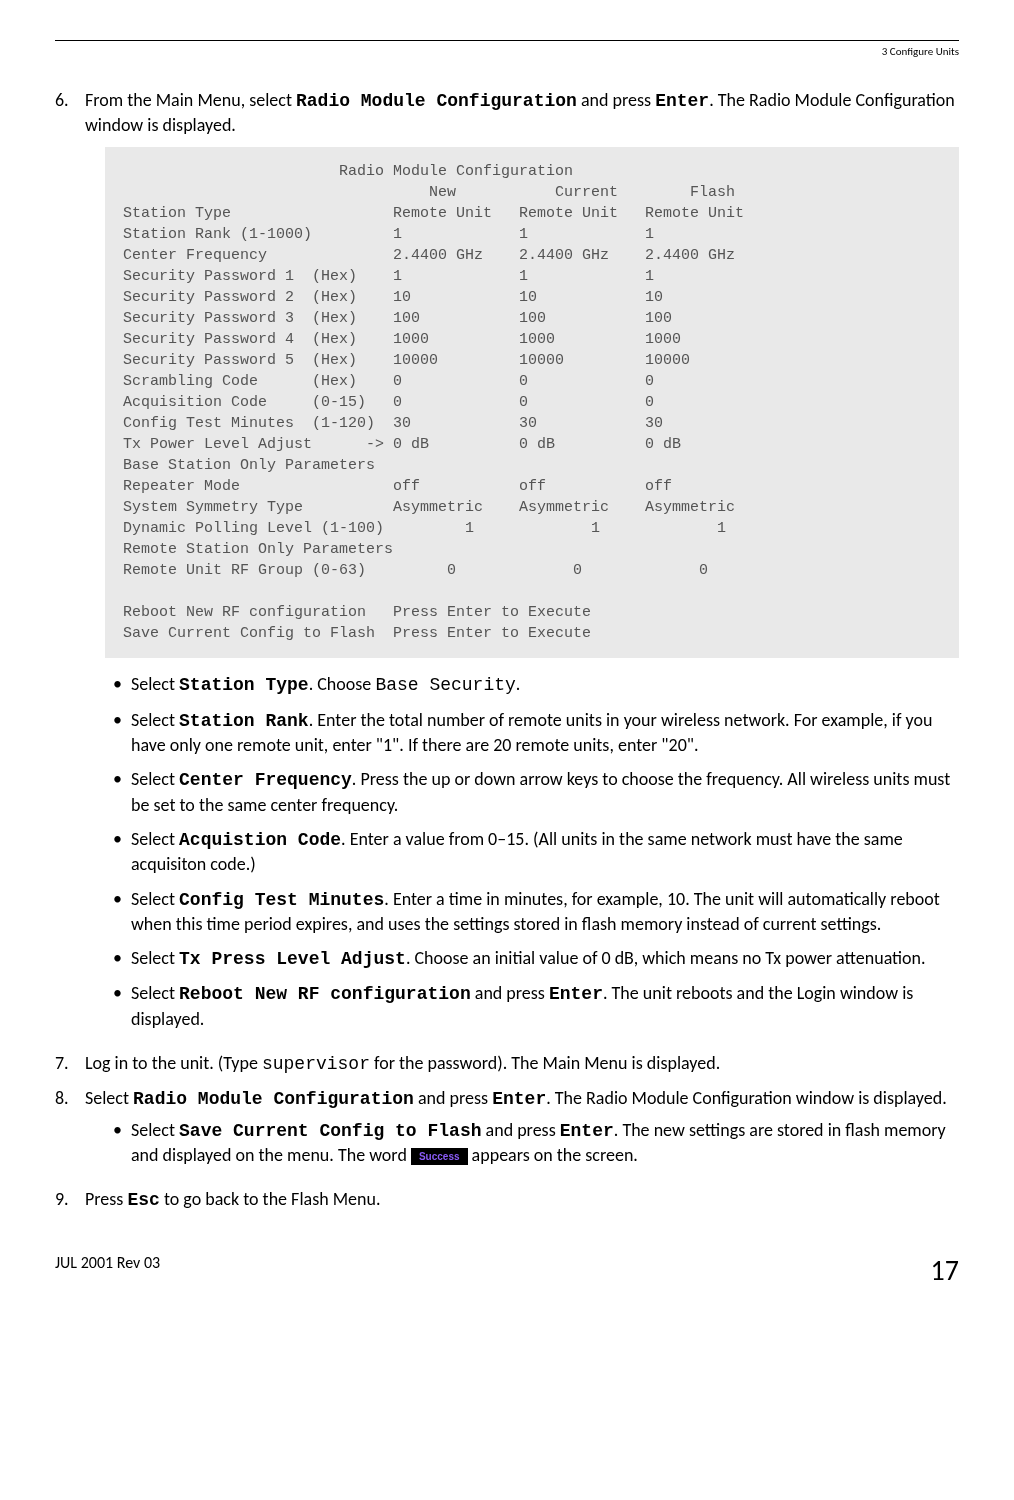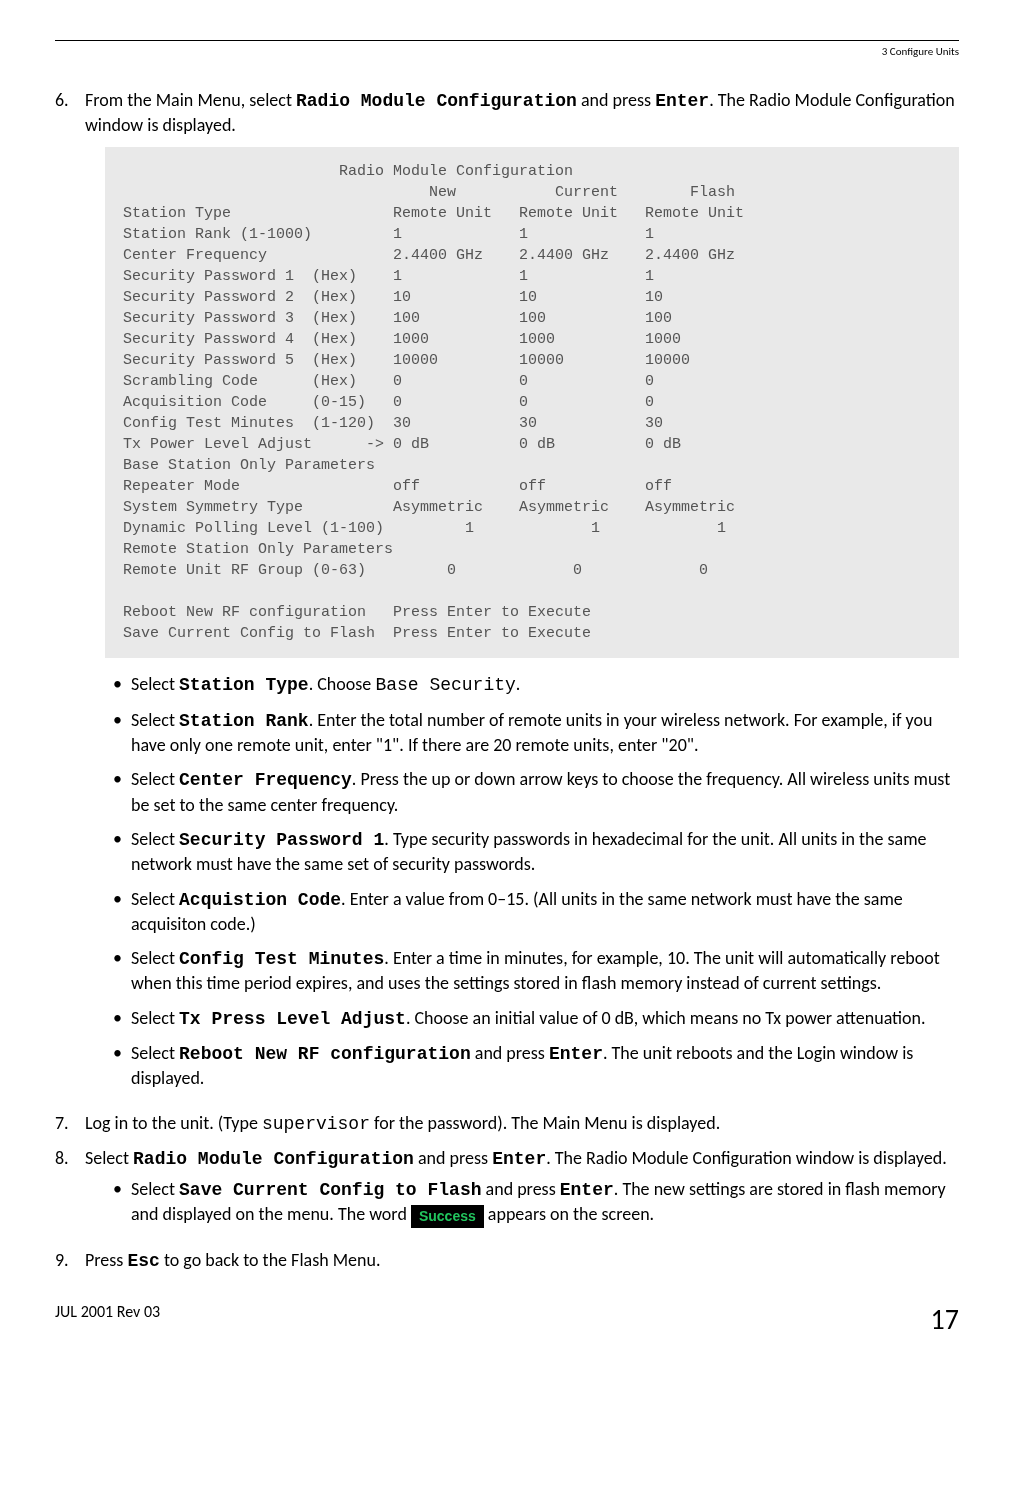--- a/index.html
+++ b/index.html
@@ -64,32 +64,32 @@
   }
   ul.bullets > li::before {
     content: "•";
     position: absolute;
     left: 0;
     top: 0;
   }
   .success-chip {
     display: inline-block;
     background: #000;
-    color: #22c55e;
+    color: #8b5cf6;
     font-family: Arial, sans-serif;
     font-weight: bold;
-    font-size: 14px;
+    font-size: 10px;
     padding: 2px 8px;
     vertical-align: middle;
   }
   .footer {
     display: flex;
     justify-content: space-between;
     font-size: 16px;
-    margin-top: 28px;
+    margin-top: 40px;
     gap: 16px;
   }
   .footer .page {
     font-size: 28px;
   }
 </style>
 </head>
 <body>
 
 <div class="header-row">
@@ -130,23 +130,20 @@
       <li>
         <span>Select </span><span class="mono-bold">Station Type</span><span>. Choose </span><span class="mono">Base Security</span><span>.</span>
       </li>
       <li>
         <span>Select </span><span class="mono-bold">Station Rank</span><span>. Enter the total number of remote units in your wireless network. For example, if you have only one remote unit, enter "1". If there are 20 remote units, enter "20".</span>
       </li>
       <li>
         <span> Select </span><span class="mono-bold">Center Frequency</span><span>. Press the up or down arrow keys to choose the frequency. All wireless units must be set to the same center frequency.</span>
       </li>
       <li>
-        <span>Select </span><span class="mono-bold">Security Password 1</span><span>. Type security passwords in hexadecimal for the unit. All units in the same network must have the same set of security passwords.</span>
-      </li>
-      <li>
         <span>Select </span><span class="mono-bold">Acquistion Code</span><span>. Enter a value from 0–15. (All units in the same network must have the same acquisiton code.)</span>
       </li>
       <li>
         <span>Select </span><span class="mono-bold">Config Test Minutes</span><span>. Enter a time in minutes, for example, 10. The unit will automatically reboot when this time period expires, and uses the settings stored in flash memory instead of current settings.</span>
       </li>
       <li>
         <span>Select </span><span class="mono-bold">Tx Press Level Adjust</span><span>. Choose an initial value of 0 dB, which means no Tx power attenuation.</span>
       </li>
       <li>
         <span>Select </span><span class="mono-bold">Reboot New RF configuration</span><span> and press </span><span class="bold">Enter</span><span>. The unit reboots and the Login window is displayed.</span>

